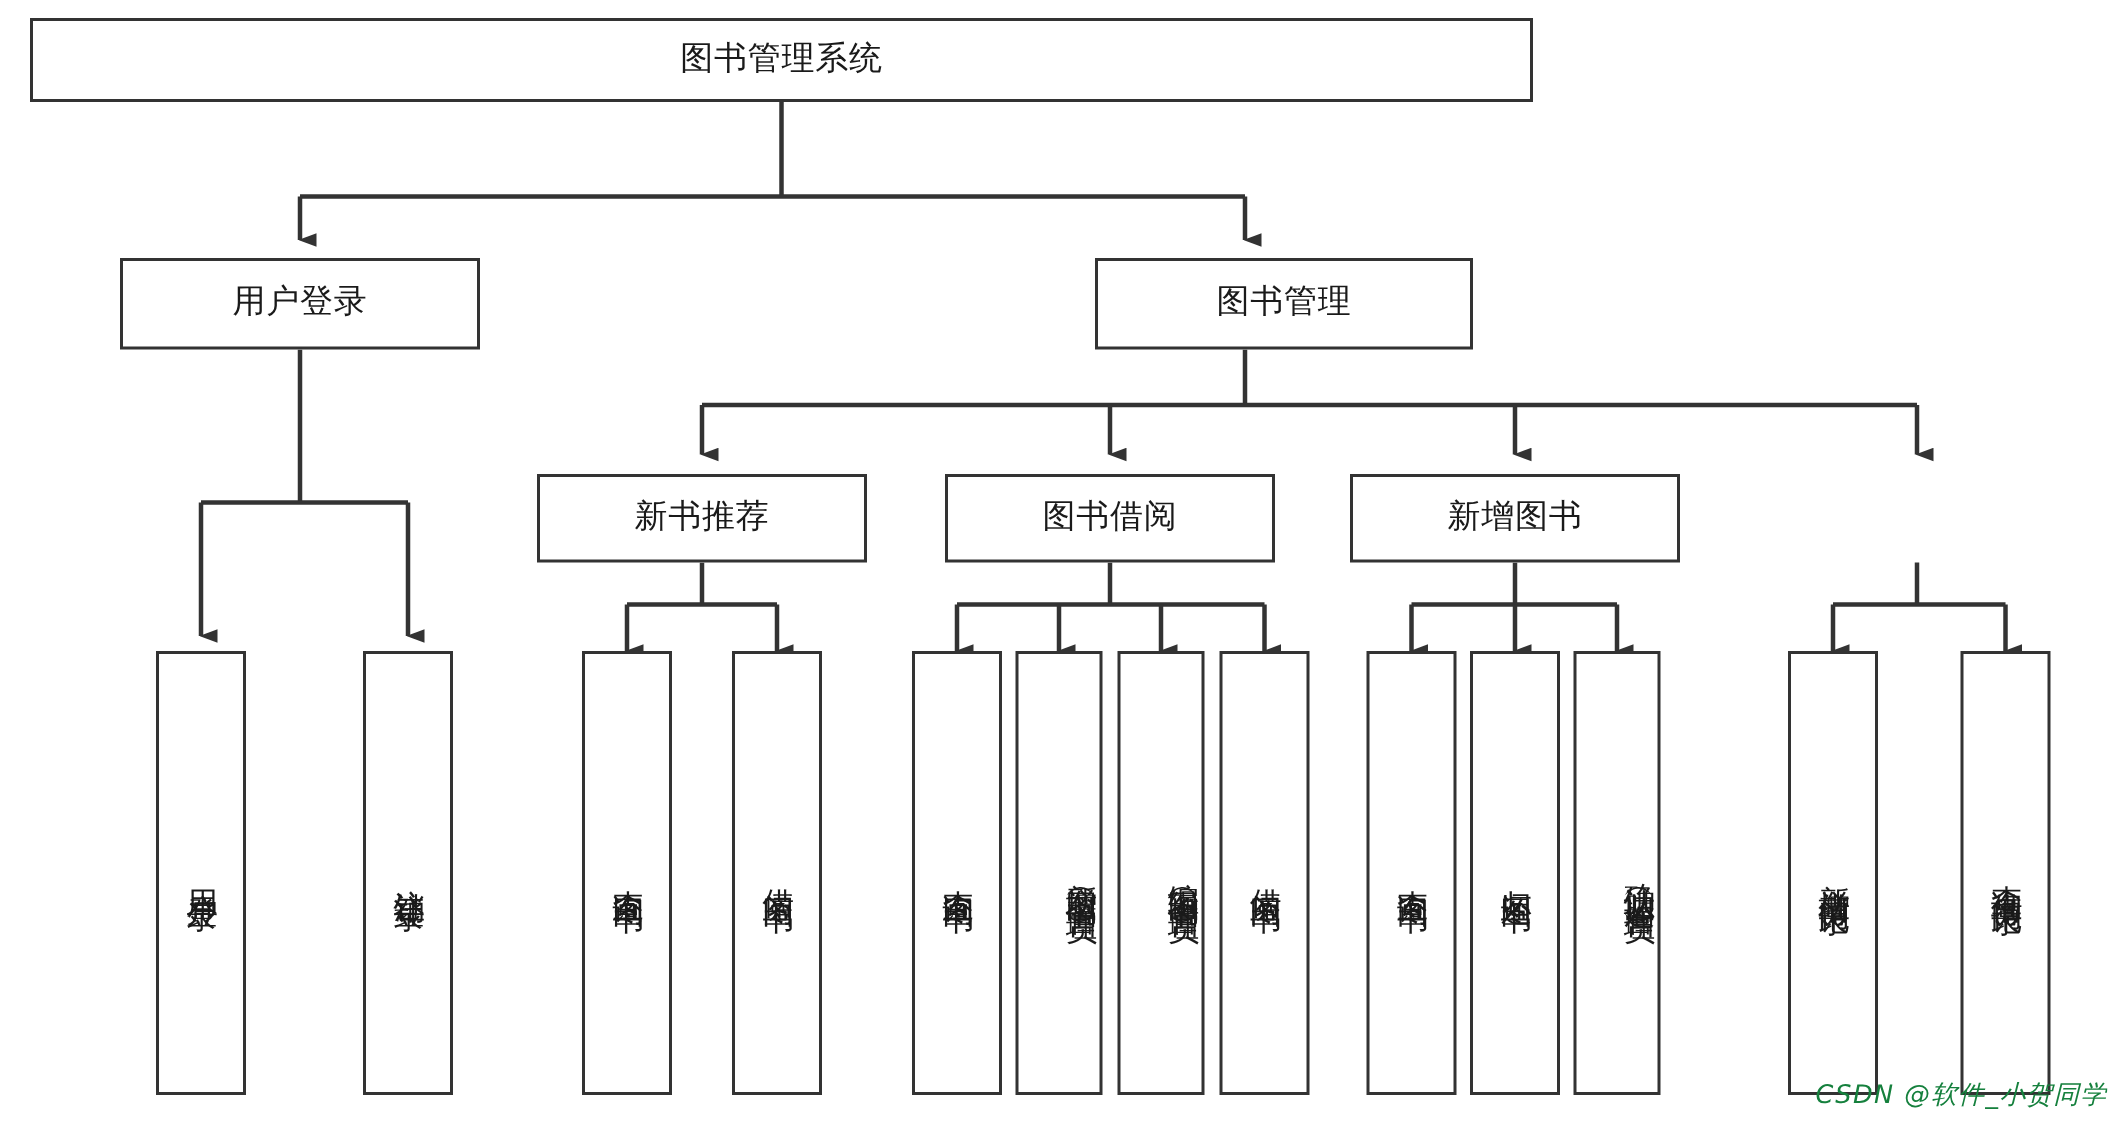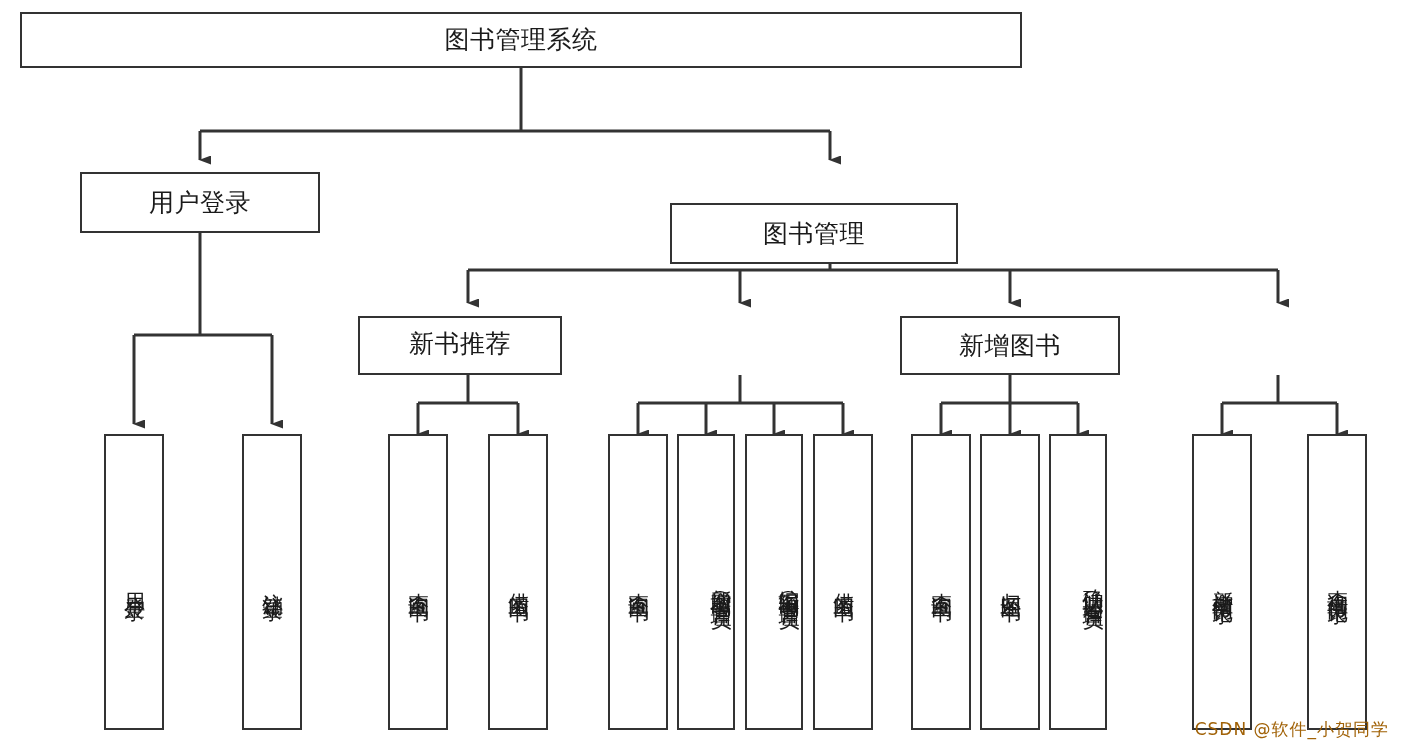--- a/index.html
+++ b/index.html
@@ -29,21 +29,21 @@
     position: absolute;
     box-sizing: border-box;
     border: 2px solid #333333;
     background: #ffffff;
     display: flex;
     align-items: center;
     justify-content: center;
     color: #1a1a1a;
   }
   .node-h {
-    font-size: 25px;
+    font-size: 22px;
     letter-spacing: 0.5px;
     line-height: 1.1;
   }
   .node-v {
     writing-mode: vertical-rl;
     text-orientation: upright;
     font-size: 21px;
     line-height: 1.22;
     letter-spacing: 3px;
     white-space: nowrap;
@@ -51,26 +51,27 @@
   .node-v.tall {
     align-items: flex-start;
     padding-top: 6px;
   }
   .node-v span {
     writing-mode: vertical-rl;
     text-orientation: upright;
   }
   #watermark {
     position: absolute;
-    right: 16px;
+    right: 0;
     bottom: 6px;
     font-size: 17px;
-    color: #a16207;
+    color: #15803d;
     letter-spacing: 1px;
     white-space: nowrap;
+    font-style: italic;
   }
 </style>
 </head>
 <body>
 
 <div id="canvas">
 
   <svg class="edges" viewBox="0 0 1405 747">
     <defs>
       <marker id="arrow" markerWidth="10" markerHeight="12" refX="4.5" refY="11" orient="auto" markerUnits="userSpaceOnUse">
@@ -122,28 +123,31 @@
   </svg>
 
   <div class="node node-h" style="left:20px; top:12px; width:1002px; height:56px;">
     <span>图书管理系统</span>
   </div>
 
   <div class="node node-h" style="left:80px; top:172px; width:240px; height:61px;">
     <span>用户登录</span>
   </div>
 
-  <div class="node node-h" style="left:670px; top:172px; width:288px; height:61px;margin-top:31px;">
+  <div class="node node-h" style="left:730px; top:172px; width:252px; height:61px;">
     <span>图书管理</span>
   </div>
 
-  <div class="node node-h" style="left:358px; top:316px; width:204px; height:59px;font-family:Liberation Mono, monospace;">
+  <div class="node node-h" style="left:358px; top:316px; width:220px; height:59px;">
     <span>新书推荐</span>
   </div>
 
+  <div class="node node-h" style="left:630px; top:316px; width:220px; height:59px;">
+    <span>图书借阅</span>
+  </div>
 
   <div class="node node-h" style="left:900px; top:316px; width:220px; height:59px;">
     <span>新增图书</span>
   </div>
 
 
   <div class="node node-v" style="left:104px; top:434px; width:60px; height:296px;">
     <span>用户登录</span>
   </div>
 

